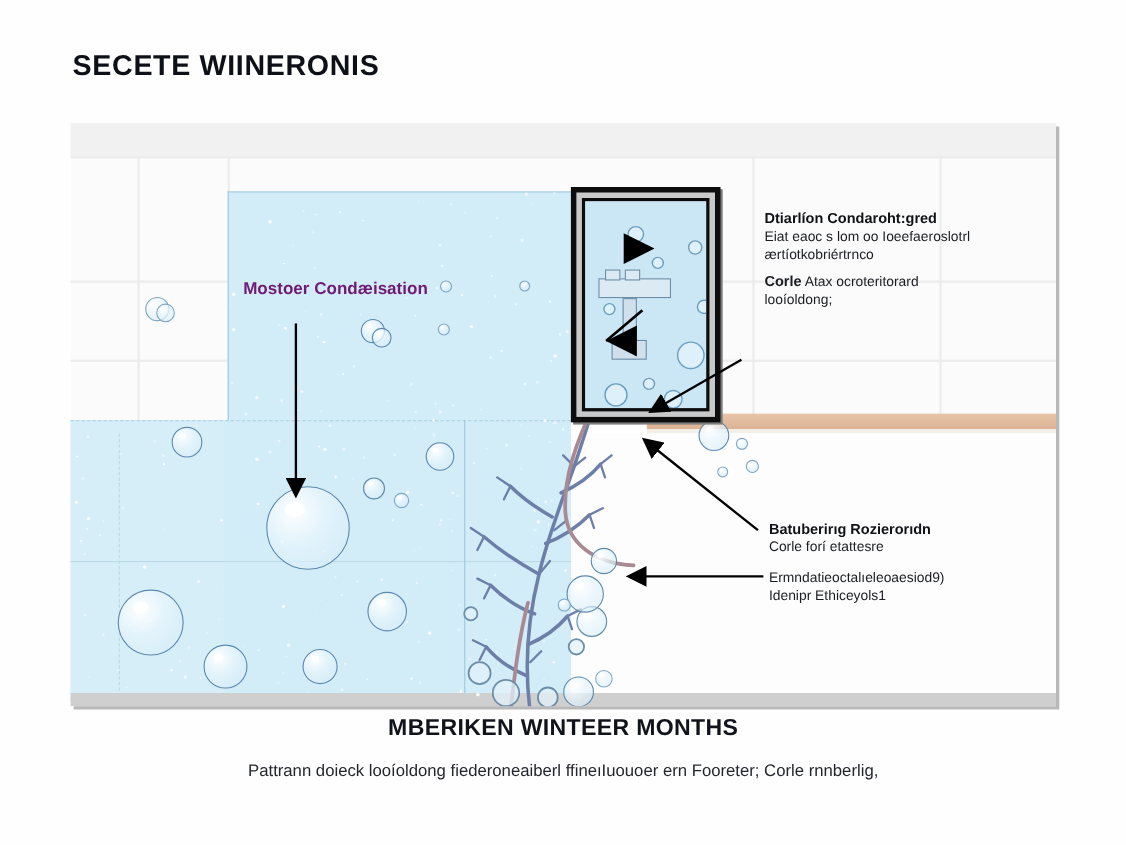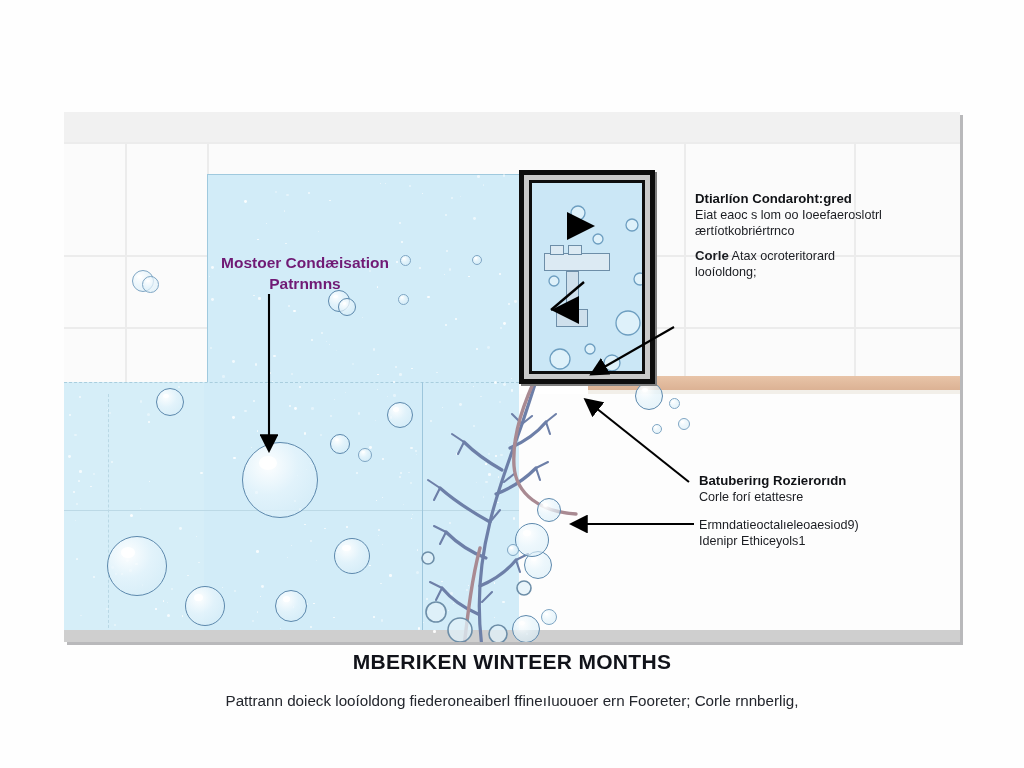--- a/index.html
+++ b/index.html
@@ -152,20 +152,21 @@
   .cap-sub{
     position:absolute;left:0;top:692px;width:1024px;text-align:center;
     font-size:15.2px;color:#23262d;
   }
 </style>
 </head>
 <body>
 
 <div class="page">
 
+  <div class="title">SECETE WIINERONIS</div>
 
   <div class="figure">
     <div class="figure-inner">
 
       <div class="wall"></div>
       <div class="wall-top-band"></div>
       <div class="tile-line tile-h" style="top:30px"></div>
       <div class="tile-line tile-h" style="top:143px"></div>
       <div class="tile-line tile-h" style="top:215px"></div>
       <div class="tile-line tile-v" style="left:61px;top:30px;height:240px"></div>
@@ -541,21 +542,20 @@
 
         <g fill="#000">
           <path d="M503 100 L531 114 L503 128 z"></path>
           <path d="M487 198 L515 184 L515 212 z"></path>
         </g>
         <line x1="487" y1="198" x2="520" y2="170" stroke="#000" stroke-width="2.4"></line>
       </svg>
 
       <div class="label label-left">
         <div>Mostoer Condæisation</div>
-        <div>Patrnmns</div>
       </div>
 
       <div class="callout" style="left:631px;top:78px">
         <div class="ct">Dtiarlíon Condaroht:gred</div>
         <div class="cb">Eiat eaoc s lom oo Ioeefaeroslotrl</div>
         <div class="cb">ærtíotkobriértrnco</div>
         <div style="height:9px"></div>
         <div class="cb">
           <span style="font-weight:bold;font-size:13.2px">Corle</span>
           <span>Atax ocroteritorard</span>

